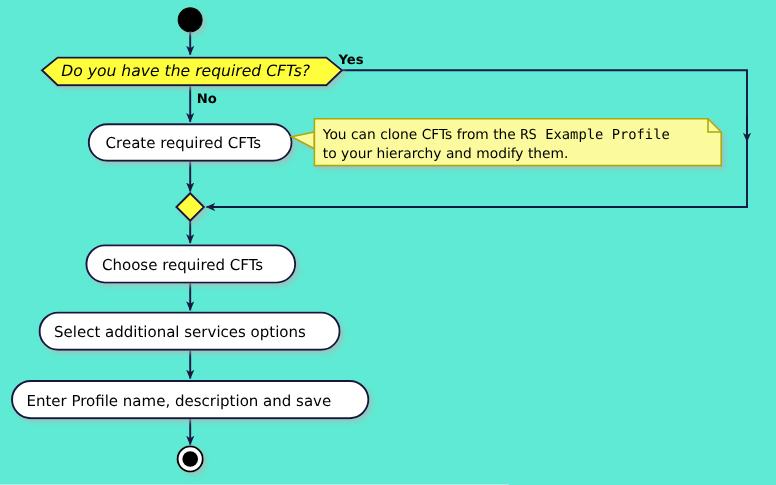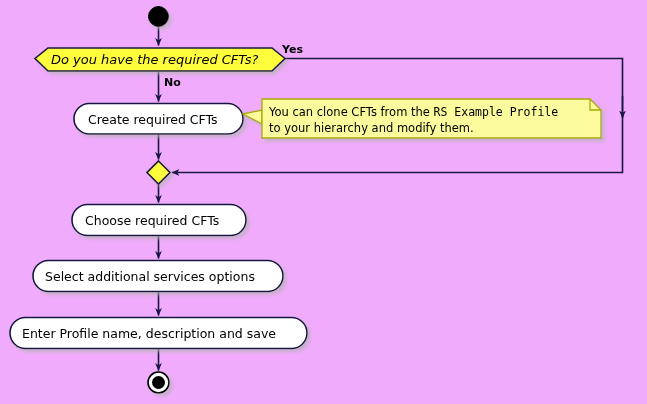--- a/index.html
+++ b/index.html
@@ -11,21 +11,21 @@
   body {
     width: 647px;
     height: 404px;
     font-family: "DejaVu Sans", sans-serif;
     overflow: hidden;
   }
   #diagram-root {
     position: relative;
     width: 647px;
     height: 404px;
-    background: #f0abfc;
+    background: #5eead4;
   }
   #diagram-svg {
     position: absolute;
     left: 0;
     top: 0;
     width: 647px;
     height: 404px;
   }
   .node-label {
     font-family: "DejaVu Sans", sans-serif;

